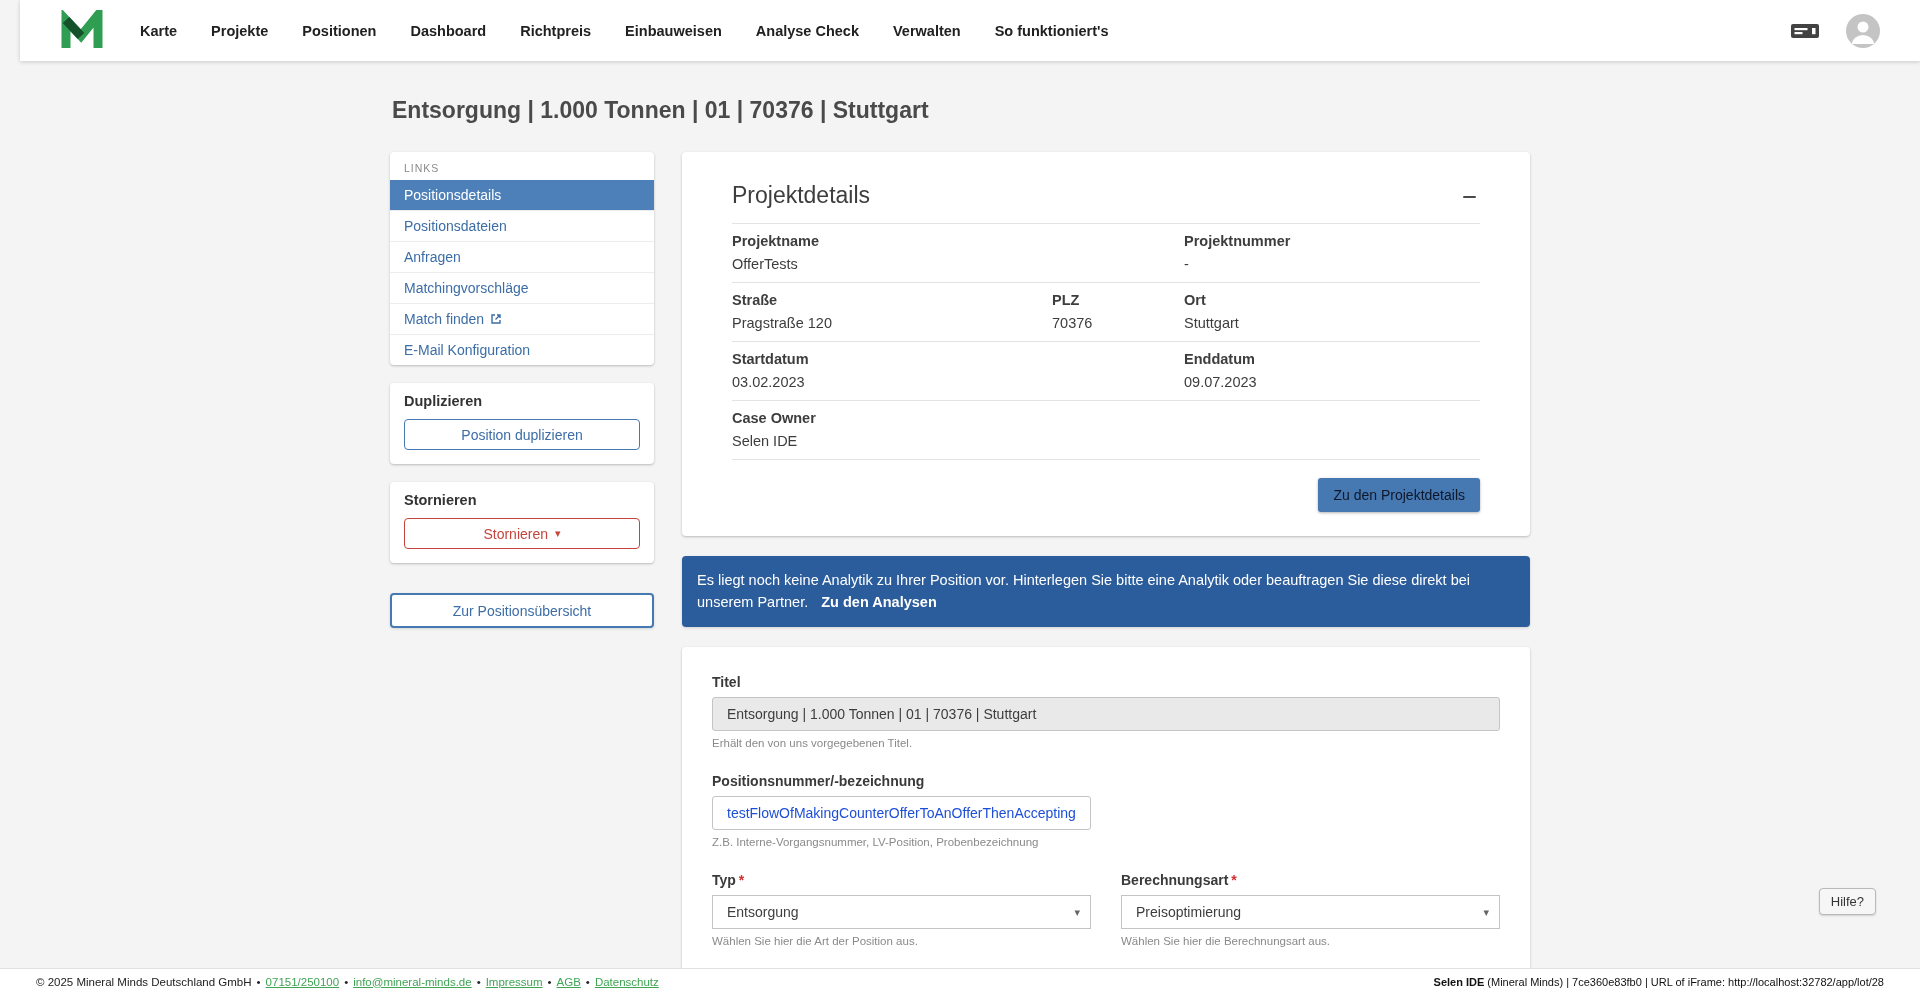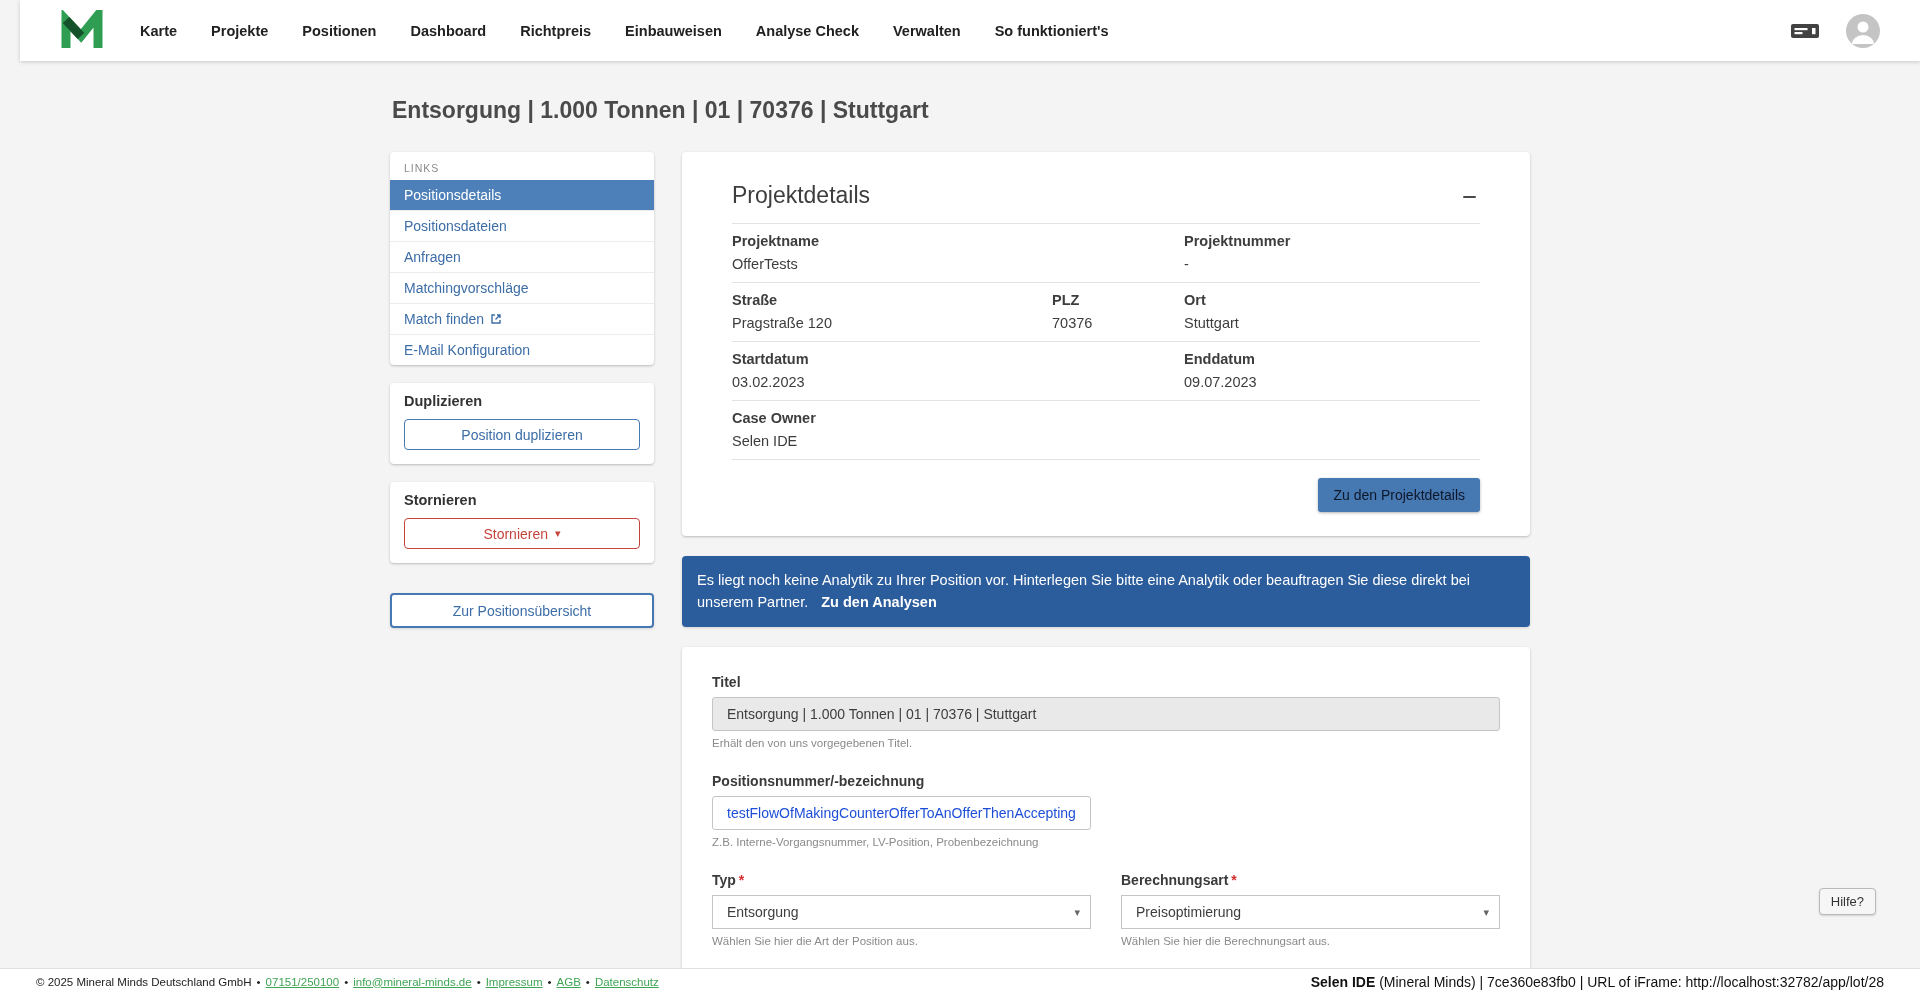--- a/index.html
+++ b/index.html
@@ -162,21 +162,21 @@
   
   .footer {
     position: absolute; bottom: 0; left: 0; right: 0; height: 26px;
     background: #fff; border-top: 1px solid #e0e0e0;
     display: flex; align-items: center; justify-content: space-between;
     padding: 0 36px; z-index: 35; font-size: 11.5px; color: #222;
   }
   .footer-left { display: flex; align-items: center; gap: 5px; white-space: nowrap; }
   .flink { color: #3fa454; text-decoration: underline; cursor: pointer; }
   .dot { color: #222; }
-  .footer-right { white-space: nowrap; font-size: 14px; color: #111; }
+  .footer-right { white-space: nowrap; font-size: 11px; color: #111; }
   .footer-right b { font-weight: 700; }
 </style>
 </head>
 <body>
 
 <header class="navbar">
   <div class="logo">
     <svg width="44" height="42" viewBox="0 0 44 42">
       <path d="M6 38 V10 L21 26 L38 5 V38" fill="none" stroke="#2f9e52" stroke-width="9" stroke-linejoin="miter"></path>
       <path d="M6 10 L21 26" fill="none" stroke="#15522b" stroke-width="9"></path>

